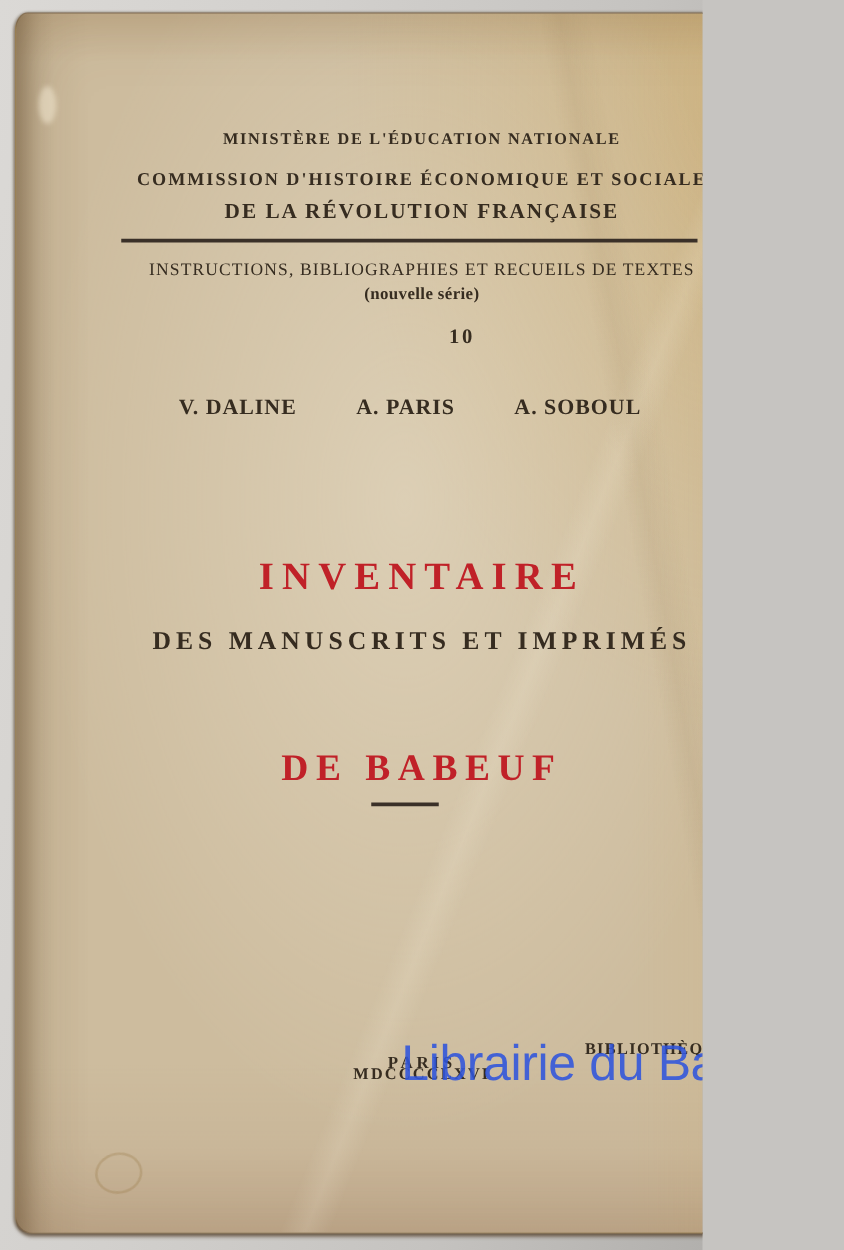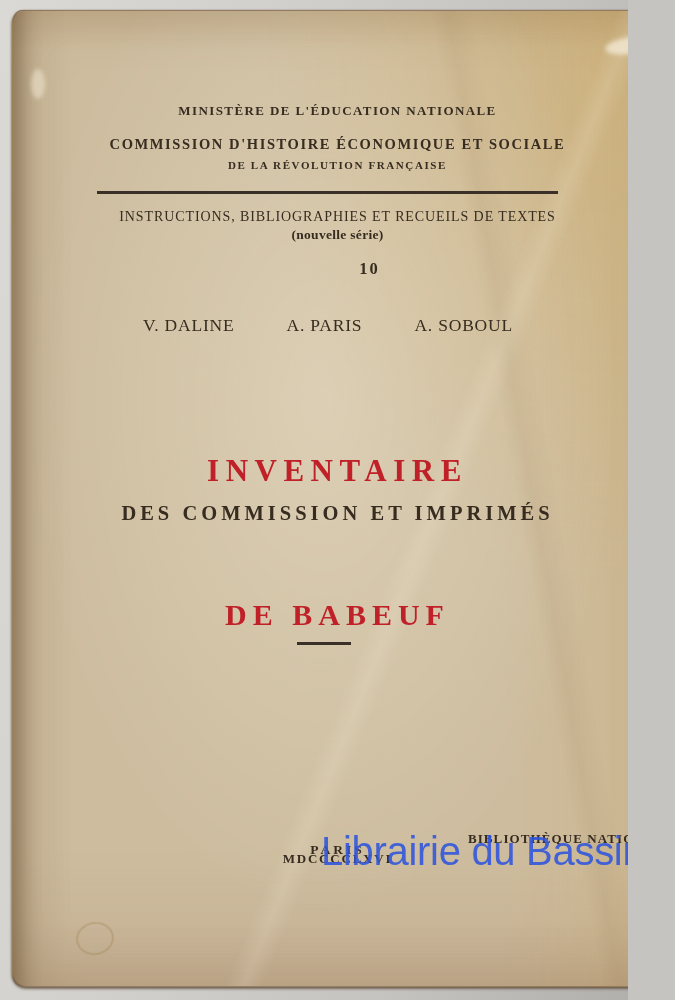--- a/index.html
+++ b/index.html
@@ -9,21 +9,21 @@
     --watermark-blue:#2f55dd;
     --backdrop:#c6c4c1;
   }
   *{margin:0;padding:0;box-sizing:border-box;}
   html,body{width:675px;height:1000px;overflow:hidden;}
   body{
     font-family:"Liberation Serif","DejaVu Serif",serif;
     background:var(--backdrop);
   }
   .photo{
-    position:relative;width:628px;height:1000px;overflow:hidden;
+    position:relative;width:562px;height:1000px;overflow:hidden;
     background:linear-gradient(100deg,#dbd9d6 0%,#d2d0cd 35%,#c5c3c0 70%,#b2b0ad 100%);
   }
   
   .book{
     position:absolute;left:12px;top:10px;width:649px;height:977px;
     border-radius:10px 16px 8px 14px / 14px 18px 10px 14px;
     background:
       radial-gradient(ellipse at 48% 40%, rgba(255,250,234,0.30), rgba(255,250,234,0) 62%),
       radial-gradient(ellipse at 90% 6%,  rgba(207,162,72,0.28), rgba(207,162,72,0) 40%),
       linear-gradient(90deg,  rgba(115,88,54,0.30) 0%, rgba(115,88,54,0.08) 3%, rgba(115,88,54,0) 9%),
@@ -58,34 +58,34 @@
     border:2.5px solid rgba(146,114,62,0.28);transform:rotate(-10deg);filter:blur(0.6px);
   }
   .stain-spot{
     position:absolute;left:634px;top:444px;width:13px;height:28px;border-radius:50%;
     background:rgba(198,148,42,0.55);filter:blur(2px);
   }
   
   .txt{position:absolute;left:0;width:675px;text-align:center;color:var(--ink);line-height:1;white-space:nowrap;}
   .ministry      {top:104px;font-size:13px;  font-weight:bold;letter-spacing:1.4px;}
   .commission1   {top:137px;font-size:14.5px;font-weight:bold;letter-spacing:1.6px;}
-  .commission2   {top:160px;font-size:11px;font-weight:bold;letter-spacing:1.6px;}
+  .commission2   {top:160px;font-size:17px;font-weight:bold;letter-spacing:1.6px;}
   .rule-main{
     position:absolute;left:97px;top:191px;width:461px;height:2.5px;
     background:#3a3028;
   }
   .series-title  {top:210px;font-size:14px;  font-weight:normal;letter-spacing:0.9px;text-align:center;}
   .series-sub    {top:228px;font-size:13.5px;font-weight:600;letter-spacing:0.3px;}
   .series-number {top:261px;font-size:16.5px;font-weight:bold;letter-spacing:2px;margin-left:32px;}
   .authors{
     position:absolute;left:143px;top:317px;width:370px;
     display:flex;justify-content:space-between;
-    font-size:17.5px;font-weight:normal;color:var(--ink);letter-spacing:0.8px;line-height:1;
+    font-size:17.5px;font-weight:bold;color:var(--ink);letter-spacing:0.8px;line-height:1;
   }
-  .title-main    {top:455px;font-size:31px;font-weight:bold;letter-spacing:6.5px;color:var(--title-red);}
+  .title-main    {top:445px;font-size:31px;font-weight:bold;letter-spacing:6.5px;color:var(--title-red);}
   .title-sub     {top:503px;font-size:20.5px;font-weight:bold;letter-spacing:4px;}
   .title-main2   {top:564px;font-size:30px;font-weight:bold;letter-spacing:6px;color:var(--title-red);margin-top:36px;}
   .rule-short{
     position:absolute;left:297px;top:642px;width:54px;height:2.5px;background:#3a3028;
   }
   .imprint-city  {top:811px;font-size:13.5px;font-weight:bold;letter-spacing:3px;margin-top:32px;}
   .imprint-pub   {top:832px;font-size:13px;  font-weight:bold;letter-spacing:1.1px;text-align:right;}
   .imprint-year  {top:852px;font-size:13px;  font-weight:bold;letter-spacing:1.8px;}
   
   .watermark{
@@ -118,21 +118,21 @@
   <div class="txt series-sub">(nouvelle série)</div>
   <div class="txt series-number">10</div>
 
   <div class="authors">
     <span>V. DALINE</span>
     <span>A. PARIS</span>
     <span>A. SOBOUL</span>
   </div>
 
   <div class="txt title-main">INVENTAIRE</div>
-  <div class="txt title-sub">DES COMMISSION ET IMPRIMÉS</div>
+  <div class="txt title-sub">DES MANUSCRITS ET IMPRIMÉS</div>
   <div class="txt title-main2">DE BABEUF</div>
 
   <div class="rule-short"></div>
 
   <div class="txt imprint-city">PARIS</div>
   <div class="txt imprint-pub">BIBLIOTHÈQUE NATIONALE</div>
   <div class="txt imprint-year">MDCCCCLXVI</div>
 
   <div class="watermark">Librairie du Bassin</div>
 

